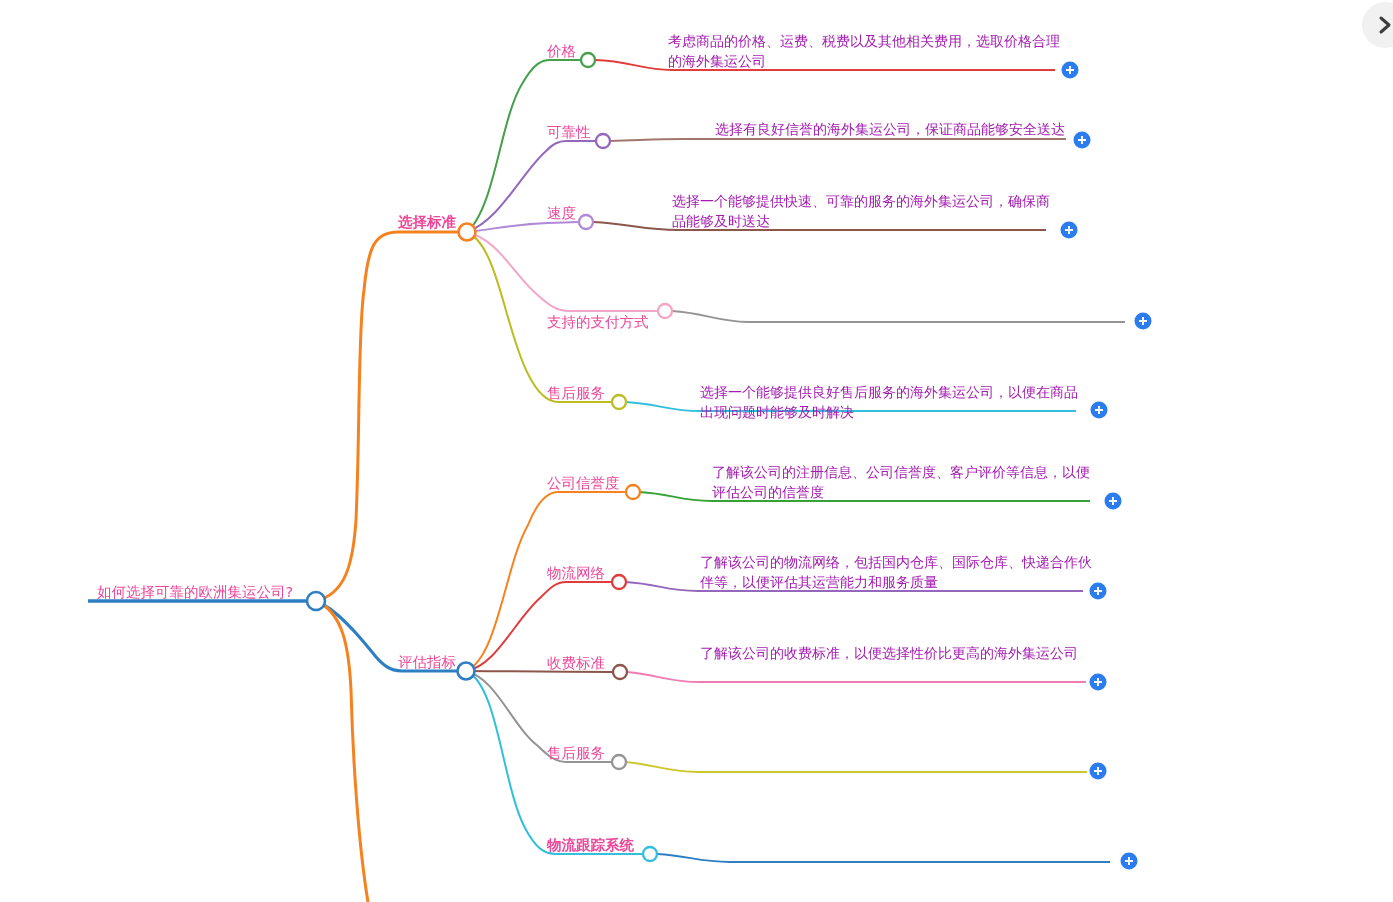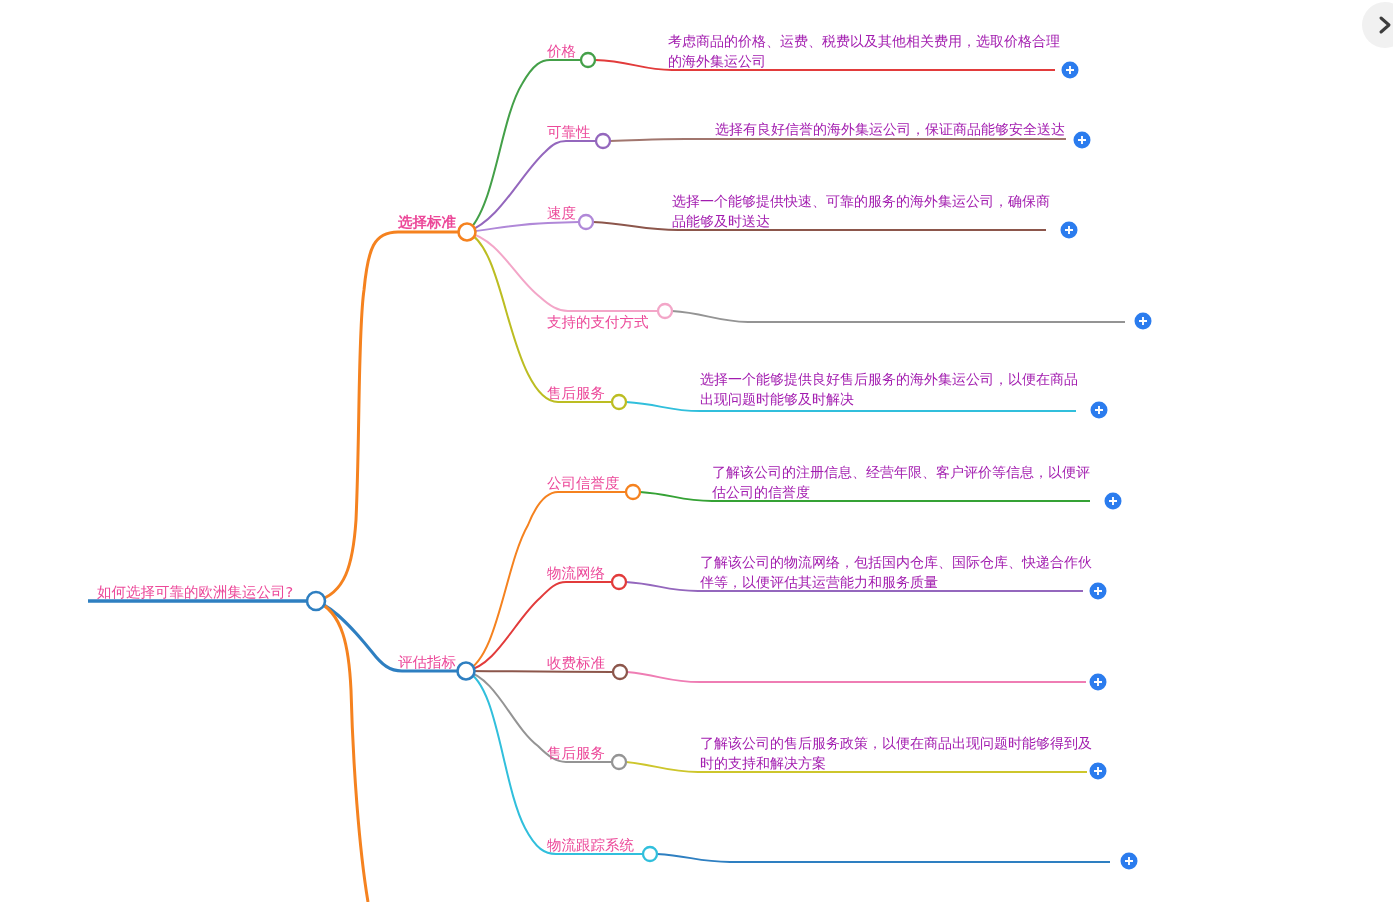--- a/index.html
+++ b/index.html
@@ -122,29 +122,29 @@
 
   <div class="lbl" style="left:547px;top:42px;">价格</div>
   <div class="lbl" style="left:547px;top:123px;">可靠性</div>
   <div class="lbl" style="left:547px;top:204px;">速度</div>
   <div class="lbl" style="left:547px;top:293px;margin-top:20px;">支持的支付方式</div>
   <div class="lbl" style="left:547px;top:384px;">售后服务</div>
   <div class="lbl" style="left:547px;top:474px;">公司信誉度</div>
   <div class="lbl" style="left:547px;top:564px;">物流网络</div>
   <div class="lbl" style="left:547px;top:654px;">收费标准</div>
   <div class="lbl" style="left:547px;top:744px;">售后服务</div>
-  <div class="lbl" style="left:547px;top:836px;">物流跟踪系统</div>
+  <div class="lbl" style="left:547px;top:836px;font-weight:bold;">物流跟踪系统</div>
 
   <div class="desc" style="left:668px;top:32px;width:400px;">考虑商品的价格、运费、税费以及其他相关费用，选取价格合理的海外集运公司</div>
   <div class="desc" style="left:715px;top:120px;width:395px;">选择有良好信誉的海外集运公司，保证商品能够安全送达</div>
   <div class="desc" style="left:672px;top:192px;width:390px;">选择一个能够提供快速、可靠的服务的海外集运公司，确保商品能够及时送达</div>
-  <div class="desc" style="left:700px;top:370px;width:386px;">选择一个能够提供良好售后服务的海外集运公司，以便在商品出现问题时能够及时解决</div>
-  <div class="desc" style="left:712px;top:463px;width:386px;">了解该公司的注册信息、经营年限、客户评价等信息，以便评估公司的信誉度</div>
+  <div class="desc" style="left:700px;top:383px;width:386px;">选择一个能够提供良好售后服务的海外集运公司，以便在商品出现问题时能够及时解决</div>
+  <div class="desc" style="left:712px;top:463px;width:386px;">了解该公司的注册信息、公司信誉度、客户评价等信息，以便评估公司的信誉度</div>
   <div class="desc" style="left:700px;top:553px;width:392px;">了解该公司的物流网络，包括国内仓库、国际仓库、快递合作伙伴等，以便评估其运营能力和服务质量</div>
-  <div class="desc" style="left:700px;top:734px;width:396px;">了解该公司的售后服务政策，以便在商品出现问题时能够得到及时的支持和解决方案</div>
+  <div class="desc" style="left:700px;top:644px;width:392px;">了解该公司的收费标准，以便选择性价比更高的海外集运公司</div>
 
   <div class="collapse-btn">
     <svg width="16" height="20" viewBox="0 0 16 20">
       <path d="M4 3 L12 10 L4 17" stroke="#3c3c3c" stroke-width="3" fill="none" stroke-linecap="round" stroke-linejoin="round"></path>
     </svg>
   </div>
 
 </div>
 
 </body></html>

